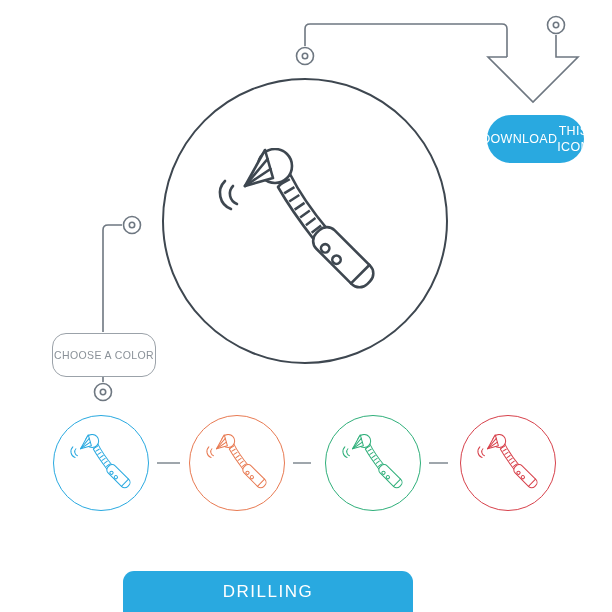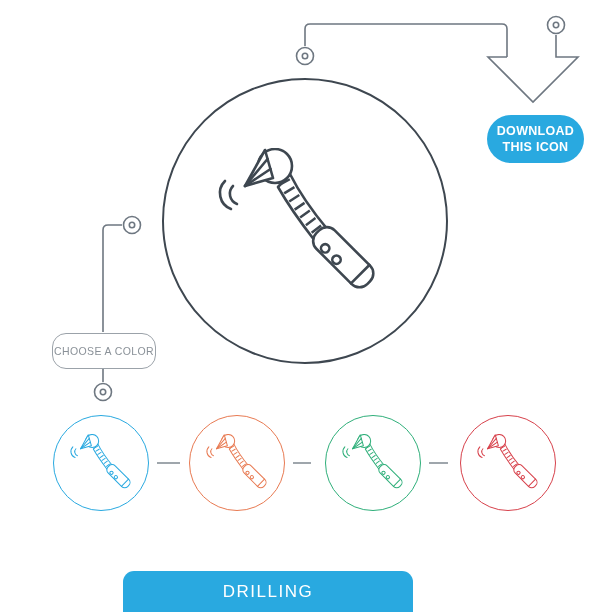--- a/index.html
+++ b/index.html
@@ -12,33 +12,33 @@
   
   .main-circle{
     position:absolute;left:162px;top:78px;width:286px;height:286px;
     border:2px solid #3E4750;border-radius:50%;box-sizing:border-box;z-index:2;
     background:#ffffff;
   }
   .main-circle .drill{position:absolute;left:51px;top:68px;width:166px;height:150px;}
 
   
   .choose-pill{
-    position:absolute;left:52px;top:333px;width:104px;height:36px;box-sizing:border-box;
+    position:absolute;left:52px;top:333px;width:104px;height:44px;box-sizing:border-box;
     border:1.5px solid #9BA2A9;border-radius:14px;background:#ffffff;z-index:2;
     display:flex;align-items:center;justify-content:center;
     font-size:10.5px;letter-spacing:0.4px;color:#8A9198;white-space:nowrap;
   }
 
   
   .download-btn{
     position:absolute;left:487px;top:115px;width:97px;height:48px;border:none;
     border-radius:24px;z-index:2;cursor:pointer;
-    display:flex;flex-direction:column;align-items:center;justify-content:center;
+    display:flex;flex-direction:row;align-items:center;justify-content:center;
     font-family:"Liberation Sans", sans-serif;font-size:12.5px;line-height:1.3;
-    letter-spacing:0.3px;padding:0;font-weight:bold;
+    letter-spacing:0.3px;padding:0;
   }
 
   
   .variant-circle{
     position:absolute;top:415px;width:96px;height:96px;box-sizing:border-box;
     border:1.5px solid;border-radius:50%;background:#ffffff;z-index:2;
     display:flex;align-items:center;justify-content:center;cursor:pointer;
   }
   .variant-circle .drill{width:64px;height:58px;display:block;}
   .v0{left:53px;} .v1{left:189px;} .v2{left:325px;} .v3{left:460px;}

